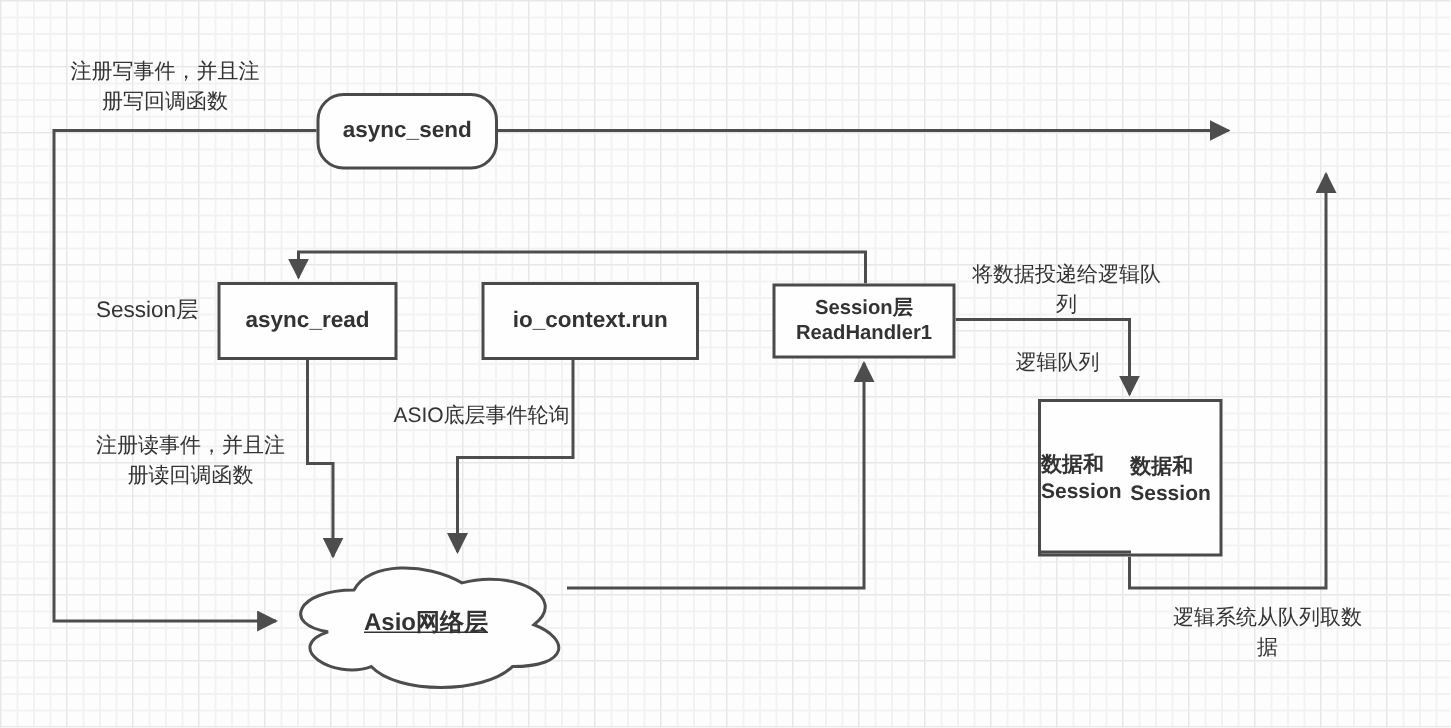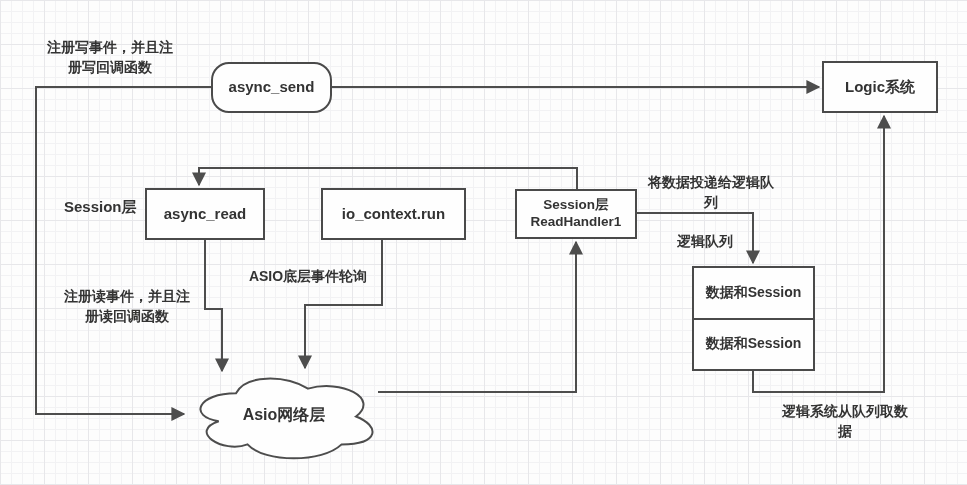--- a/index.html
+++ b/index.html
@@ -46,57 +46,58 @@
   .node-io-context    { left: 321px; top: 188px; width: 145px; height: 52px; }
   .node-read-handler  { left: 515px; top: 189px; width: 122px; height: 50px; font-size: 13.5px; }
   .queue-stack {
     position: absolute;
     left: 692px; top: 266px;
     width: 123px; height: 105px;
     box-sizing: border-box;
     background: #fefefe;
     border: 2px solid #4a4a4a;
     display: flex;
-    flex-direction: column;
+    flex-direction: row;
   }
   .queue-cell {
     flex: 1;
     display: flex;
     align-items: center;
     justify-content: center;
     font-weight: bold;
     color: #333333;
     font-size: 14px;
   }
   .queue-cell:first-child { border-bottom: 2px solid #4a4a4a; }
   .annotation {
     position: absolute;
-    font-weight: bold;
+    font-weight: normal;
     color: #333333;
     font-size: 14px;
     line-height: 20px;
     text-align: center;
     white-space: pre-line;
   }
   .ann-register-write { left: 30px;  top: 37px;  width: 160px; }
   .ann-session-layer  { left: 64px;  top: 197px; width: 80px;  text-align: left; font-size: 15px; }
   .ann-register-read  { left: 47px;  top: 286px; width: 160px; }
-  .ann-asio-poll      { left: 228px; top: 266px; width: 160px; text-align: center; }
+  .ann-asio-poll      { left: 241px; top: 266px; width: 160px; text-align: center; }
   .ann-asio-callback  { left: 414px; top: 305px; width: 160px; }
   .ann-post-queue     { left: 631px; top: 172px; width: 160px; }
   .ann-logic-queue    { left: 645px; top: 231px; width: 120px; }
   .ann-logic-fetch    { left: 765px; top: 401px; width: 160px; }
   .cloud-label {
     position: absolute;
     left: 204px; top: 405px;
     width: 160px;
     text-align: center;
     font-weight: bold;
     color: #333333;
     font-size: 16px;
+    text-decoration: underline;
   }
 </style>
 </head>
 <body>
 
 <div class="canvas">
 
   <svg class="edges-layer" viewBox="0 0 967 485" xmlns="http://www.w3.org/2000/svg">
     <defs>
       <marker id="arrow" viewBox="0 0 10 10" refX="9" refY="5" markerWidth="7" markerHeight="7" orient="auto-start-reverse">
@@ -126,23 +127,20 @@
              C 264.8 463 322.4 463 341.6 444.4
              C 380 444.4 380 425.8 356 416.5
              C 380 397.9 341.6 379.3 308 388.6
              C 284 374.6 245.6 374.6 236 393.3 Z" fill="#fefefe" stroke="#4d4d4d" stroke-width="2"></path>
   </svg>
 
   <div class="node node-async-send">
     <span>async_send</span>
   </div>
 
-  <div class="node node-logic-system">
-    <span>Logic系统</span>
-  </div>
 
   <div class="node node-async-read">
     <span>async_read</span>
   </div>
 
   <div class="node node-io-context">
     <span>io_context.run</span>
   </div>
 
   <div class="node node-read-handler">

